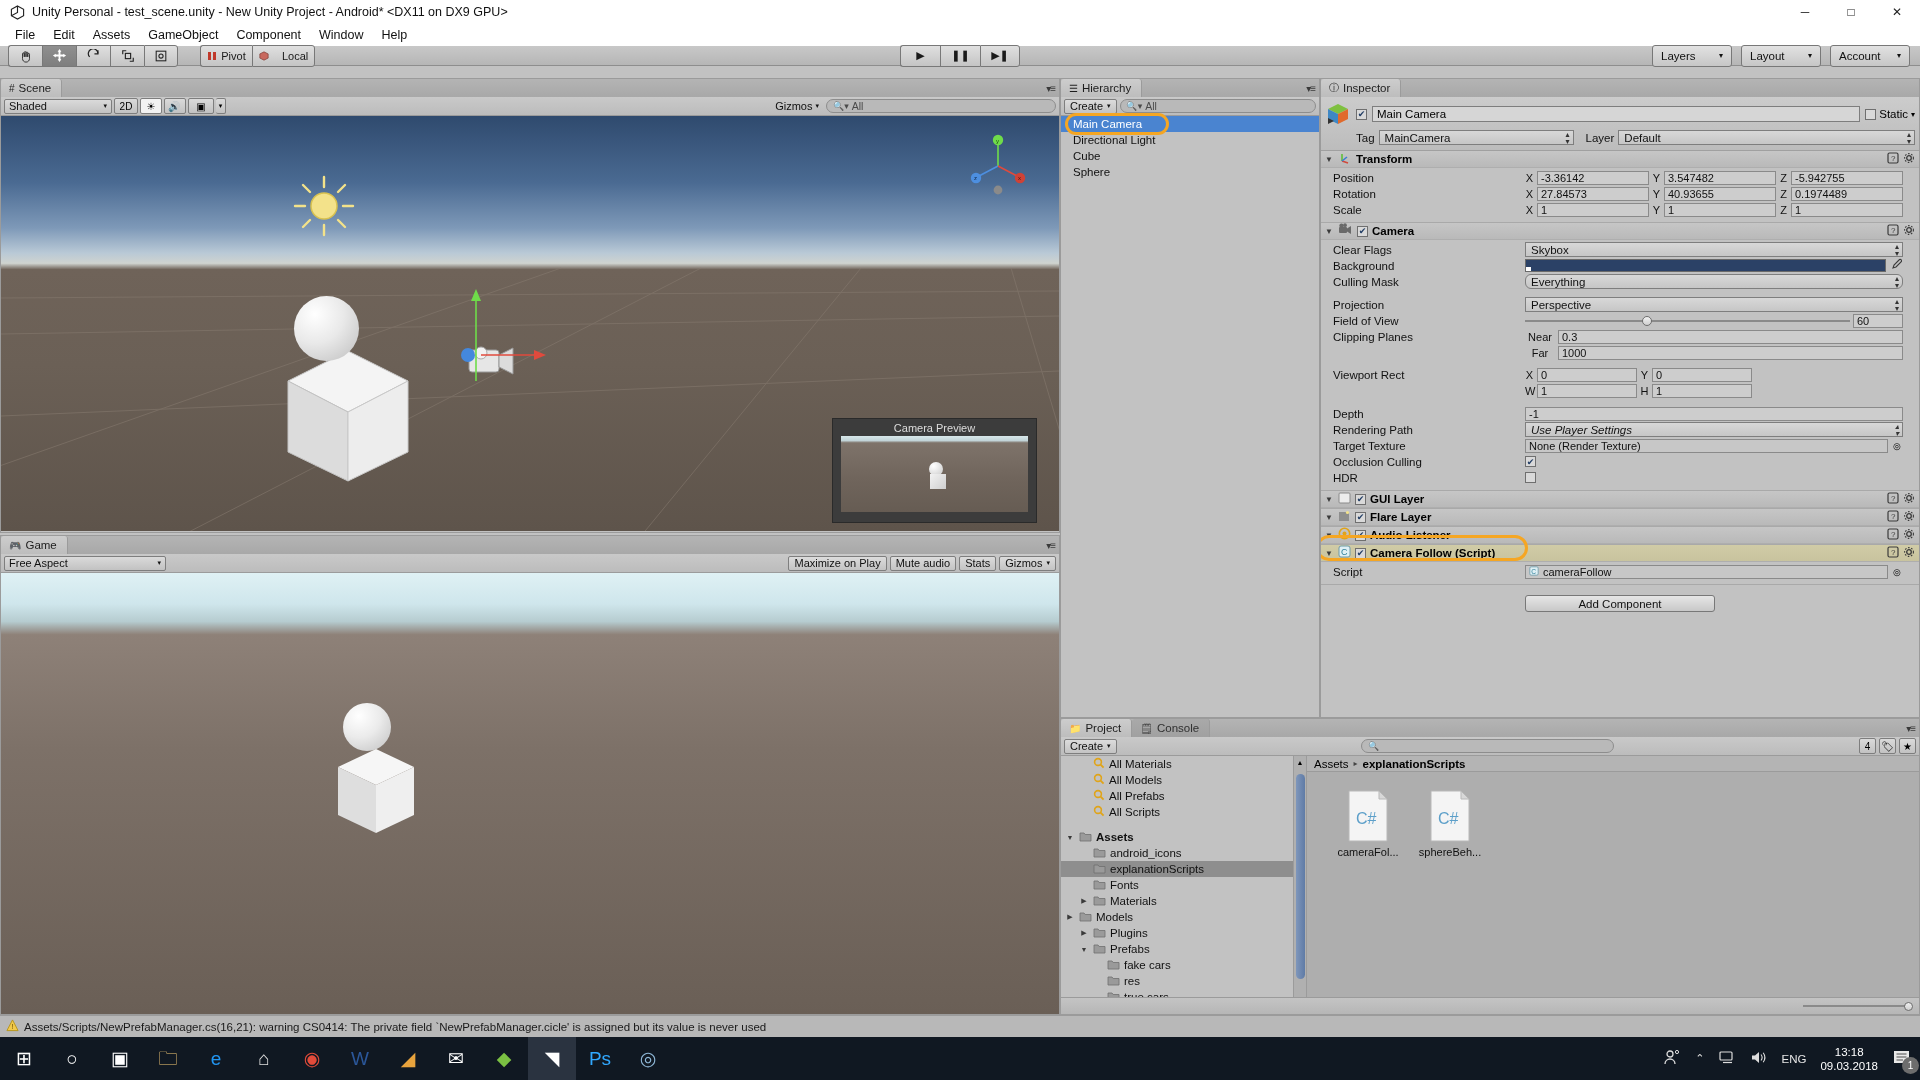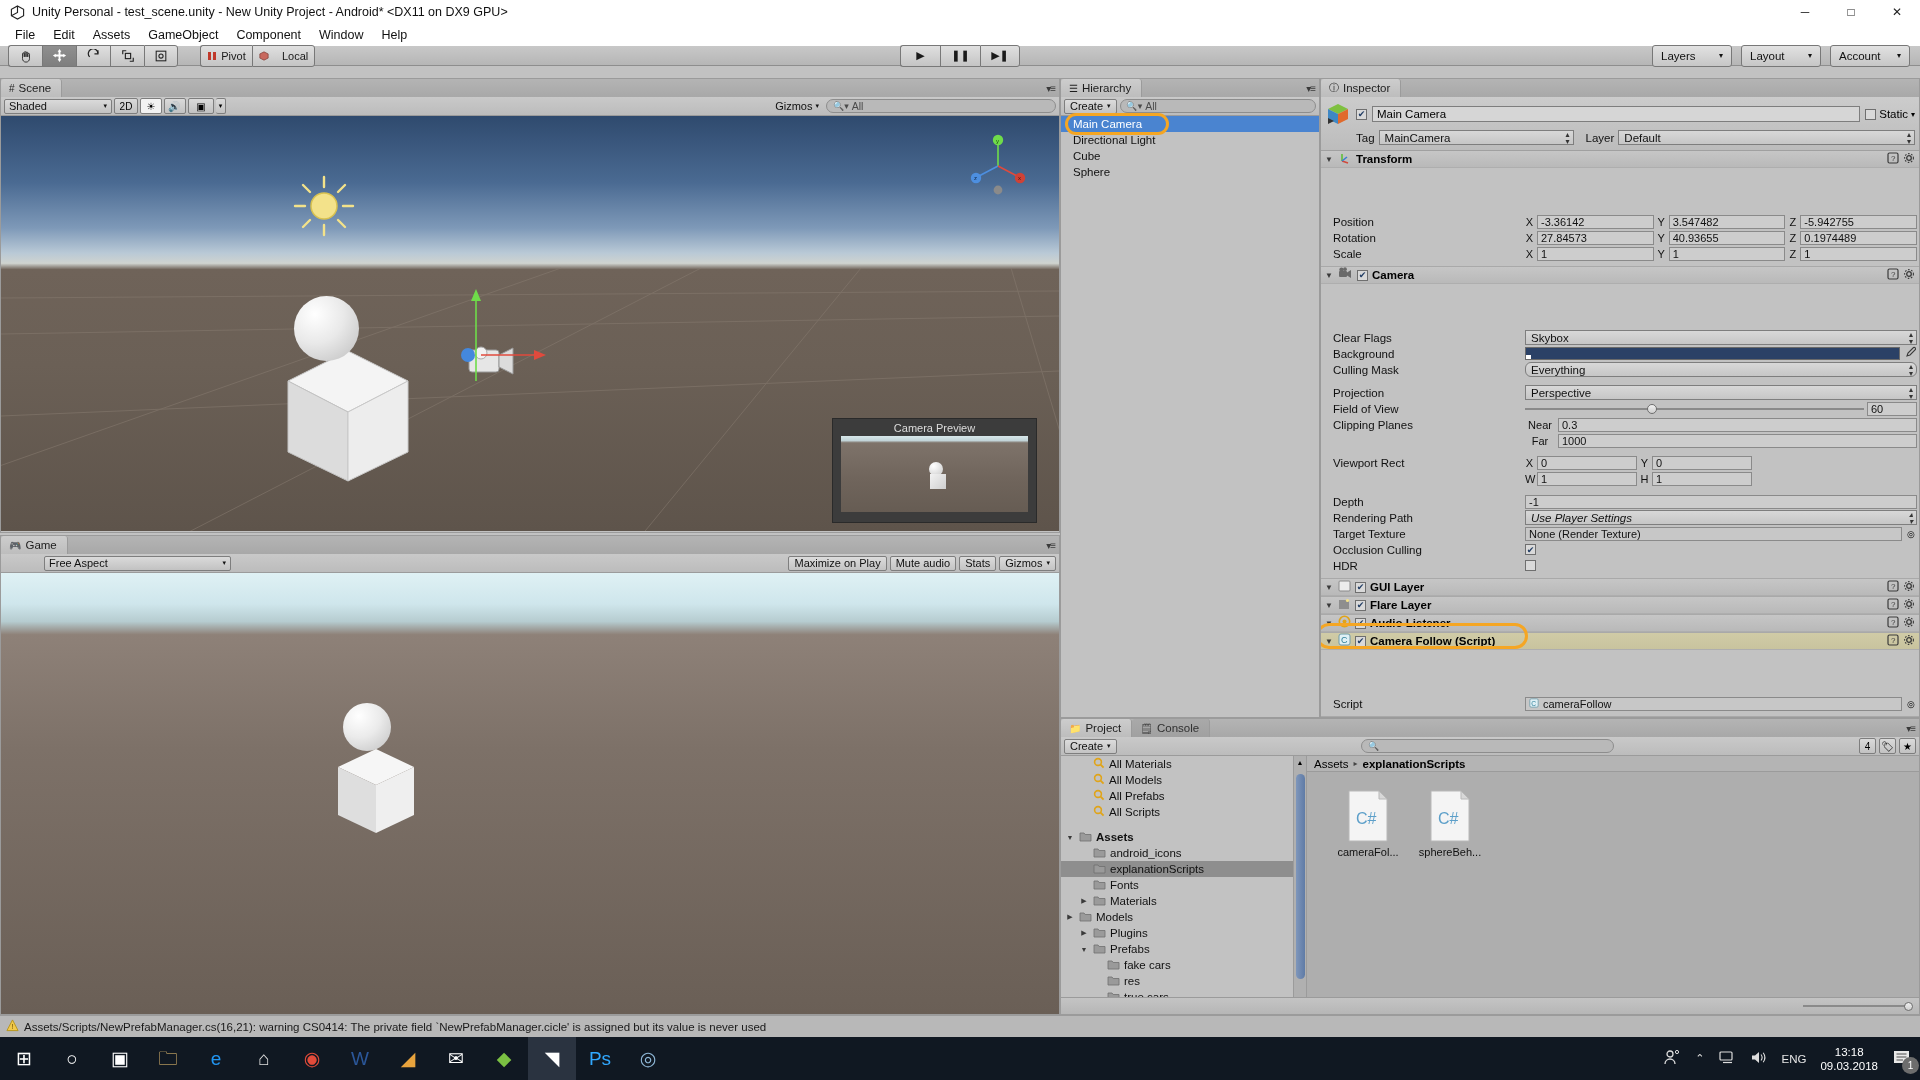--- a/index.html
+++ b/index.html
@@ -183,21 +183,21 @@
   }
   .comp-head .foldout { font-size:8px; color:#3a3a3a; width:9px; }
   .comp-head .ctitle { font-weight:bold; font-size:11.5px; }
   .comp-head .hr { position:absolute; right:4px; display:flex; gap:4px; align-items:center; }
   .cbox {
     width:11px; height:11px; background:#d9d9d9; border:1px solid #6f6f6f;
     display:flex; align-items:center; justify-content:center;
     font-size:10px; color:#243f66; line-height:10px;
   }
   .cbox.checked::after { content:"✔"; font-size:9px; }
-  .comp-body { padding:2px 2px 4px 4px;margin-top:44px; }
+  .comp-body { padding:2px 16px 4px 4px; }
   .prow { display:flex; align-items:center; height:15px; margin-bottom:1px; }
   .prow .pname { width:200px; font-size:11.5px; padding-left:8px; color:#111; }
   .prow .pval { flex:1; display:flex; align-items:center; gap:3px; }
   .numfield {
     height:14px; background:#cdcdcd; border:1px solid #8a8a8a;
     font-size:11px; padding:0 3px; display:flex; align-items:center; color:#111;
   }
   .axis { font-size:11px; width:9px; text-align:center; color:#111; }
   .vec3 { display:flex; flex:1; gap:3px; align-items:center; }
   .vec3 .numfield { flex:1; }
@@ -490,21 +490,21 @@
 
   <div class="panel" id="game-panel">
     <div class="tabstrip">
       <div class="ptab">
         <span class="gl">🎮</span>
         <span>Game</span>
       </div>
       <span class="tabmenu">▾≡</span>
     </div>
     <div class="subbar">
-      <div class="selbox" style="width:187px;margin-left:40px;">
+      <div class="selbox" style="width:162px;">
         <span>Free Aspect</span>
         <span style="font-size:7px;">▾</span>
       </div>
       <div style="flex:1;"></div>
       <div class="sbtn">Maximize on Play</div>
       <div class="sbtn">Mute audio</div>
       <div class="sbtn">Stats</div>
       <div class="sbtn" style="gap:4px;">
         <span>Gizmos</span>
         <span style="font-size:7px;">▾</span>

